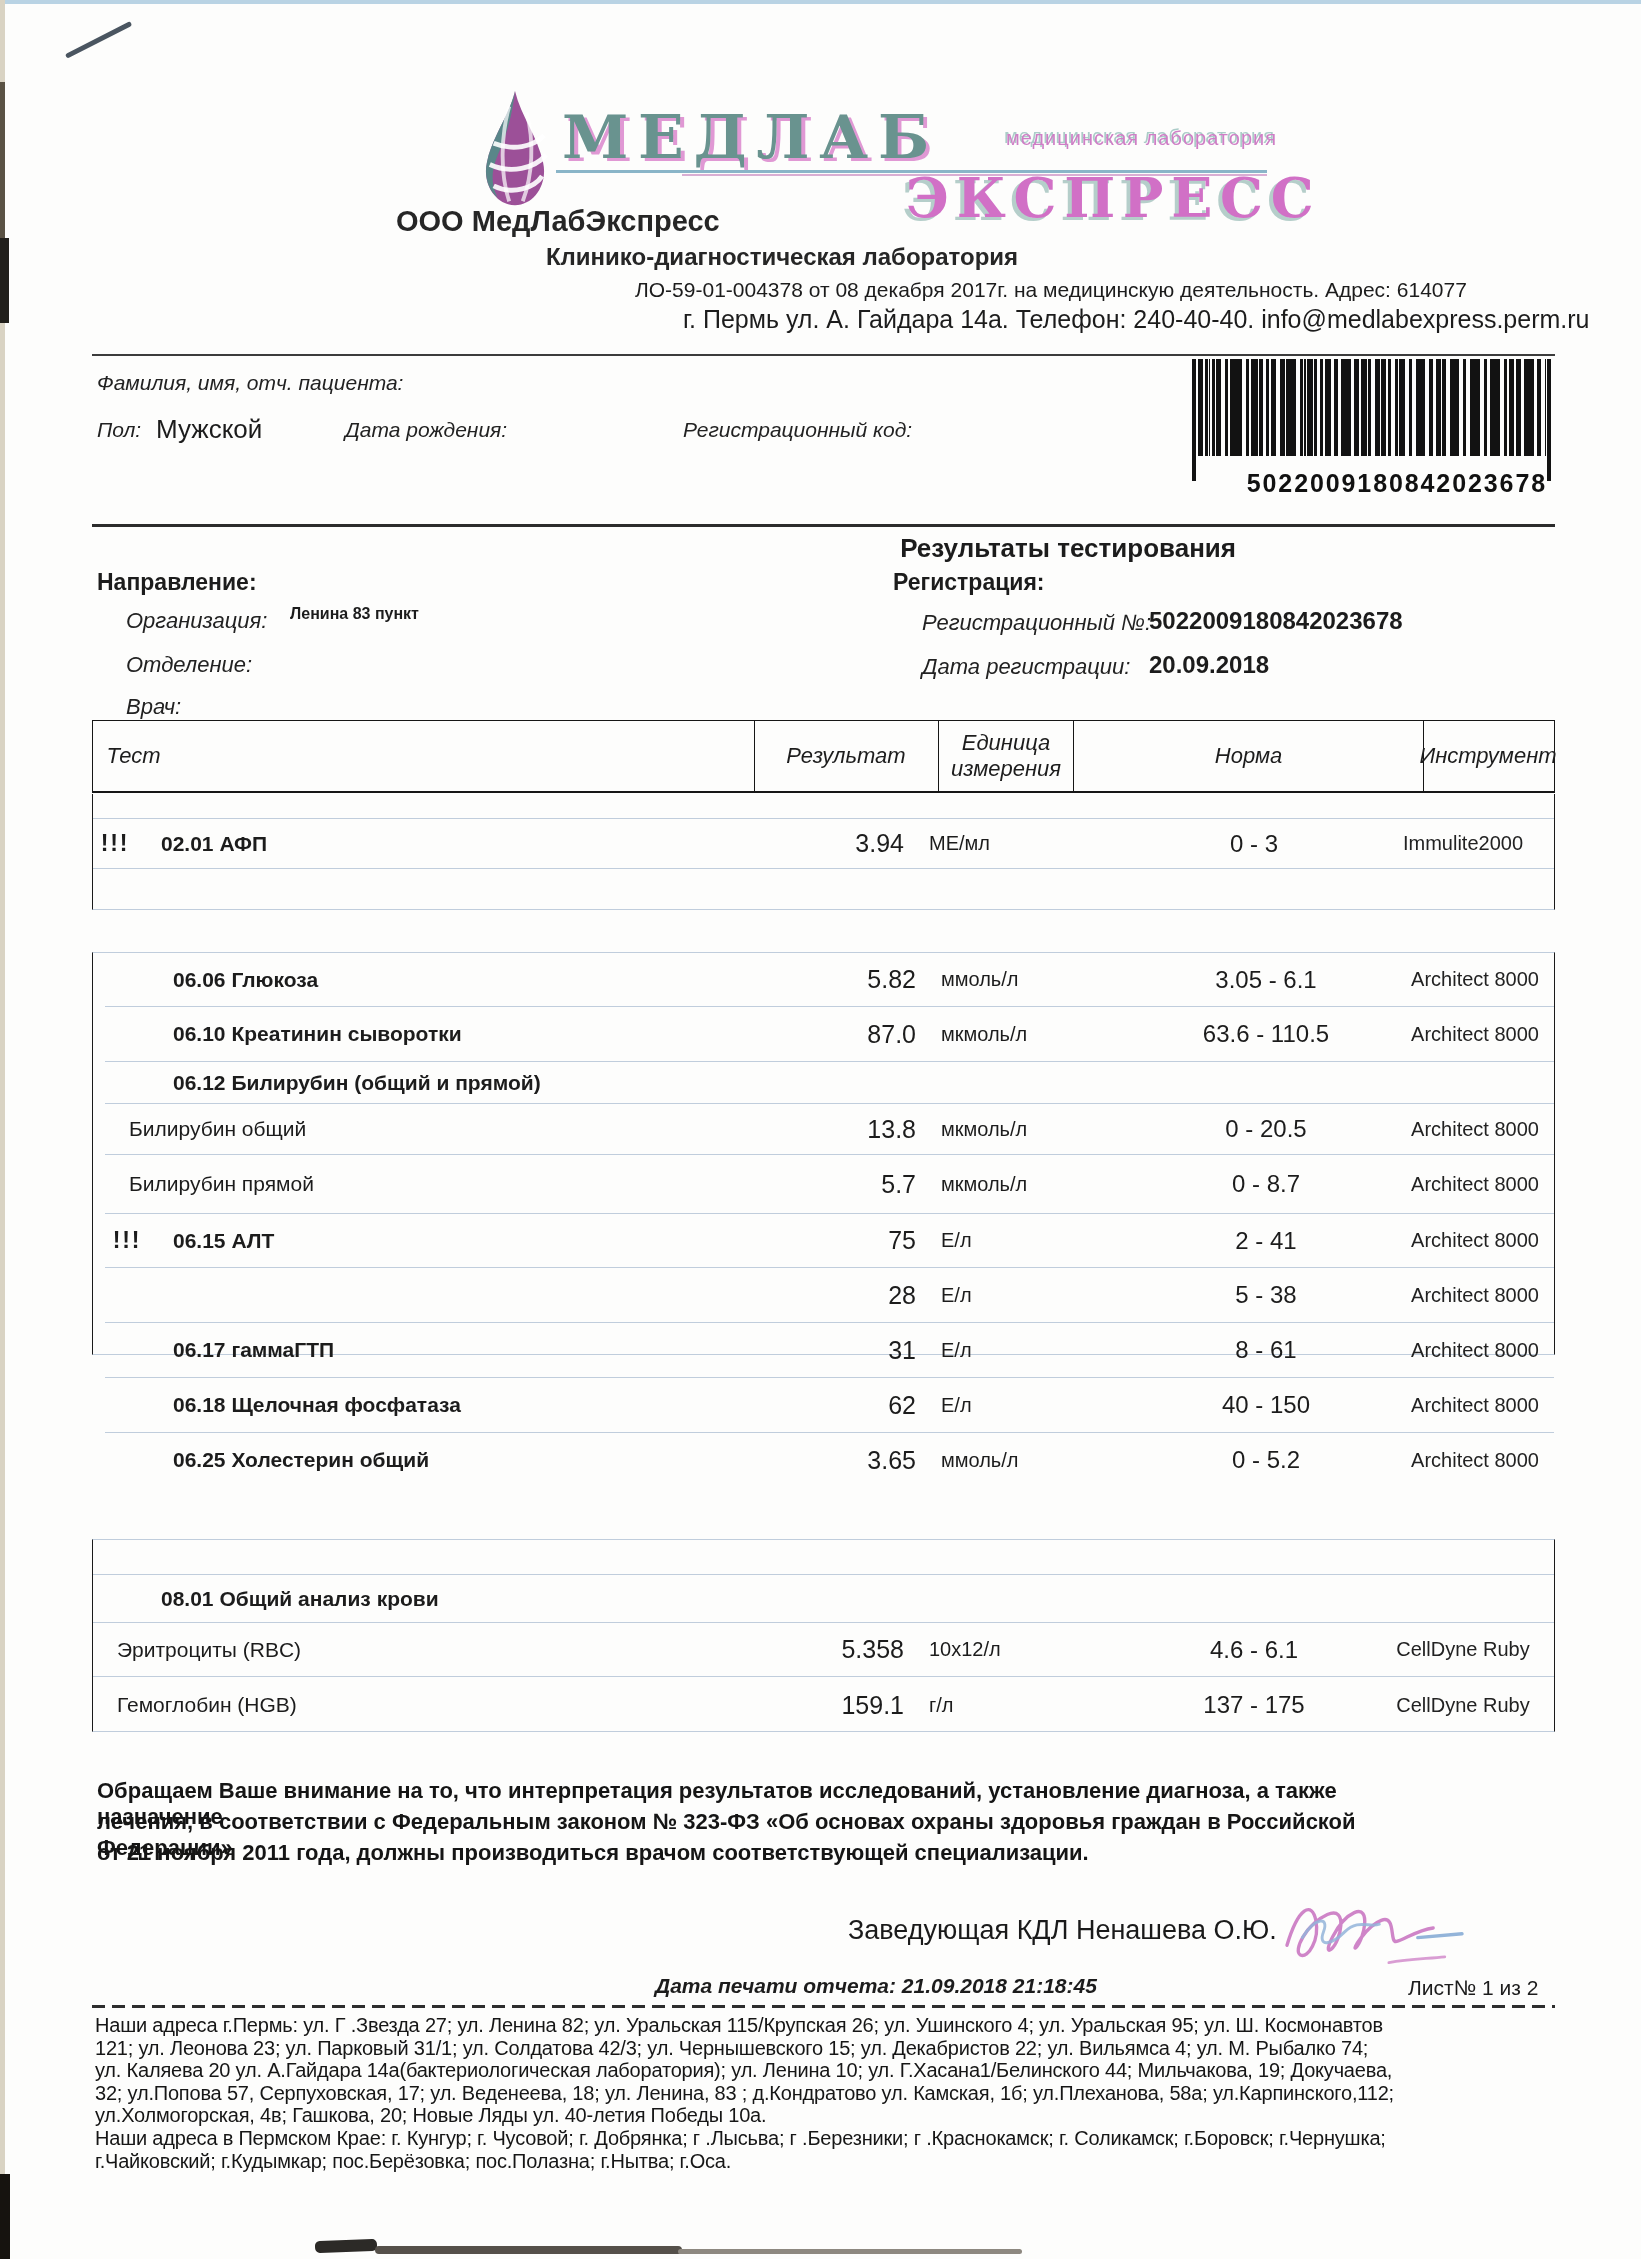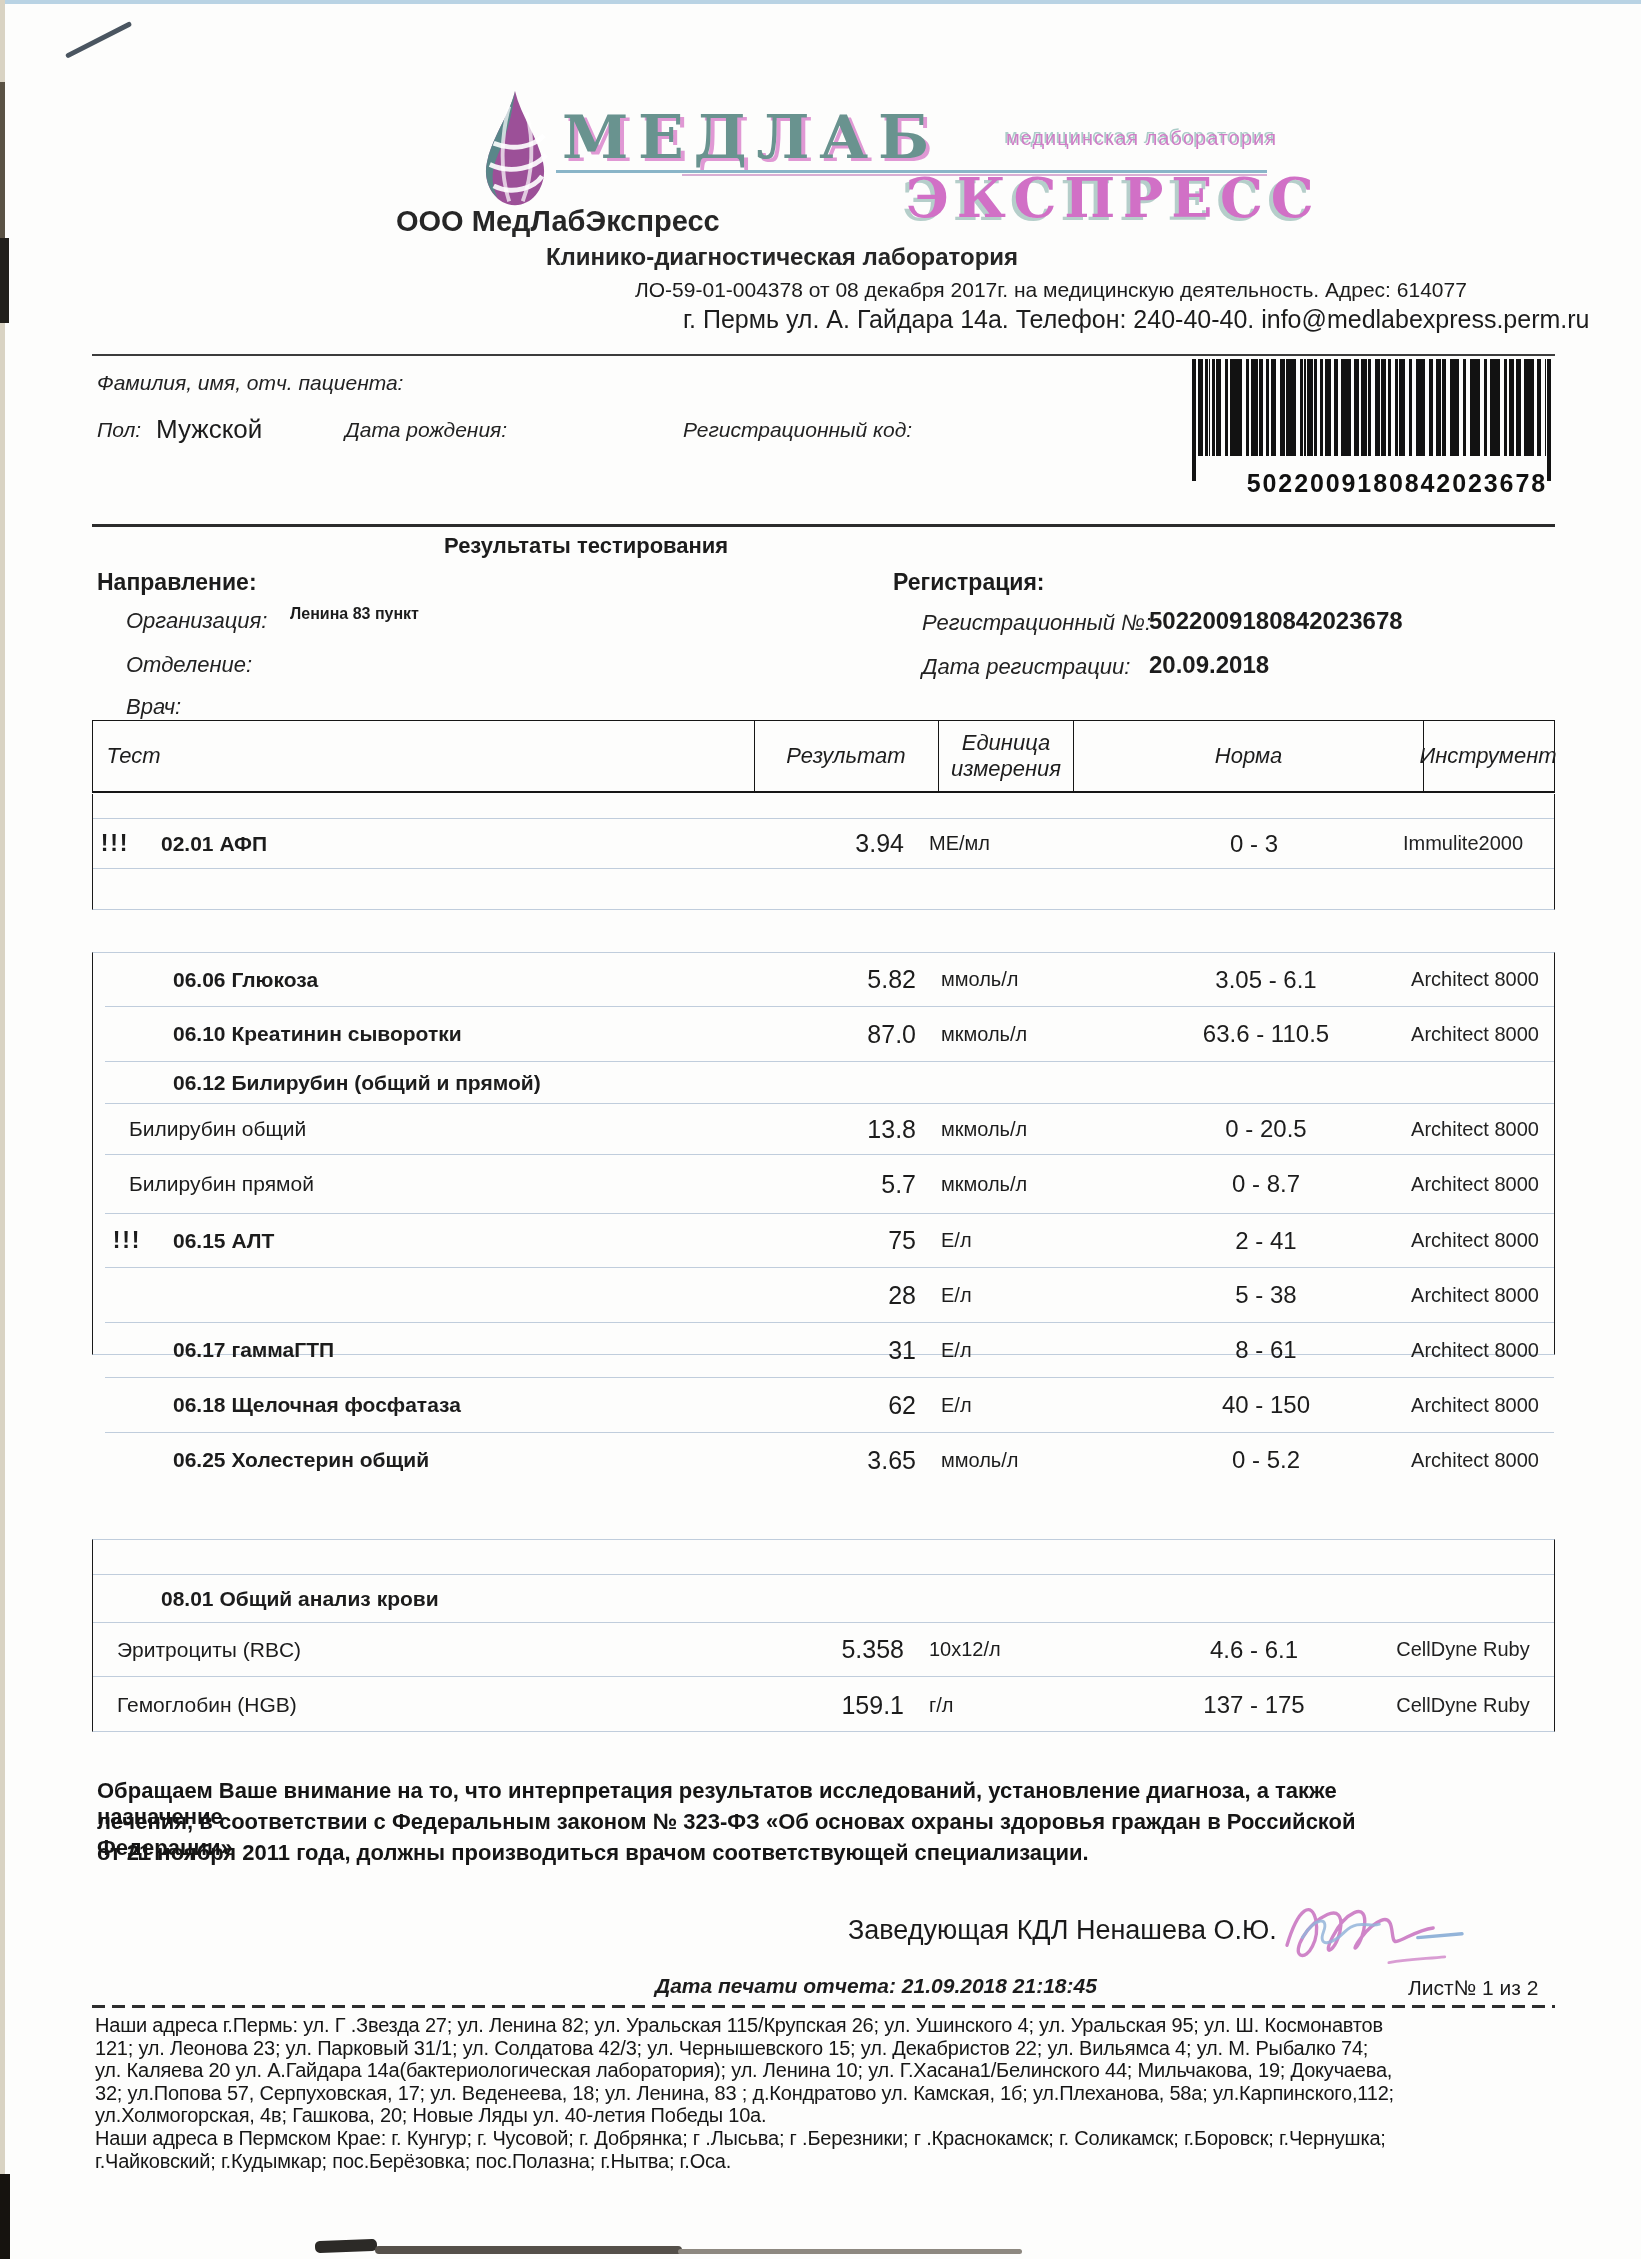--- a/index.html
+++ b/index.html
@@ -37,21 +37,21 @@
   .barcode-box{left:1192px;top:359px;width:359px;height:114px;}
   .bars{position:absolute;left:5.8px;top:0;width:348px;height:97px;
         background:repeating-linear-gradient(90deg,#121212 0 2.9px,transparent 2.9px 6.8px),
                    repeating-linear-gradient(90deg,#121212 0 1.9px,transparent 1.9px 10.6px),
                    repeating-linear-gradient(90deg,#121212 0 4.8px,transparent 4.8px 18.3px);}
   .guard-l{position:absolute;left:0;top:0;width:3.9px;height:122px;background:#121212;}
   .guard-r{position:absolute;right:0;top:0;width:3.9px;height:122px;background:#121212;}
   .barcode-number{left:1192px;top:469px;width:355px;text-align:right;font-size:25px;font-weight:bold;letter-spacing:1.9px;color:#111;}
   .thick-hr{left:92px;top:524px;width:1463px;height:2.9px;background:#2c2c2c;}
   
-  .res-title{left:444px;top:533px;width:792px;text-align:left;font-size:22px;font-weight:bold;}
+  .res-title{left:444px;top:533px;width:792px;text-align:right;font-size:26px;font-weight:bold;}
   
   .thead{left:92px;top:720px;width:1463px;height:73px;border:1.9px solid #161616;border-bottom-width:2.9px;box-sizing:border-box;}
   .hcell{position:absolute;top:0;bottom:0;display:flex;align-items:center;justify-content:center;
          font-style:italic;font-size:22px;color:#1d1d1d;box-sizing:border-box;}
   .sec{border-left:1.9px solid #1a1a1a;border-right:1.9px solid #1a1a1a;box-sizing:border-box;
        border-top:1px solid #c0cddc;border-bottom:1px solid #c0cddc;}
   .trow{position:relative;box-sizing:border-box;border-bottom:1px solid #c0cddc;}
   .trow:last-child{border-bottom:none;}
   .cell{position:absolute;top:0;bottom:0;display:flex;align-items:center;}
   .c-flag{left:7.7px;width:50px;font-size:23px;font-weight:bold;letter-spacing:1.9px;}

